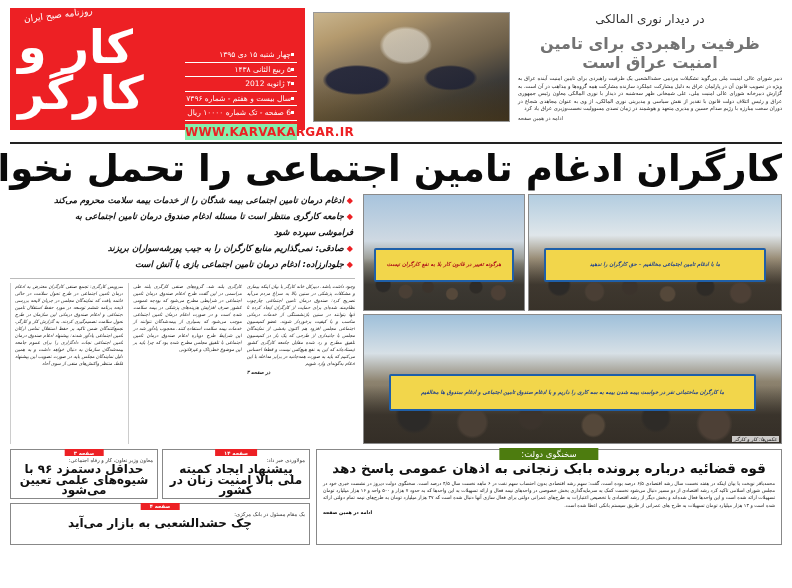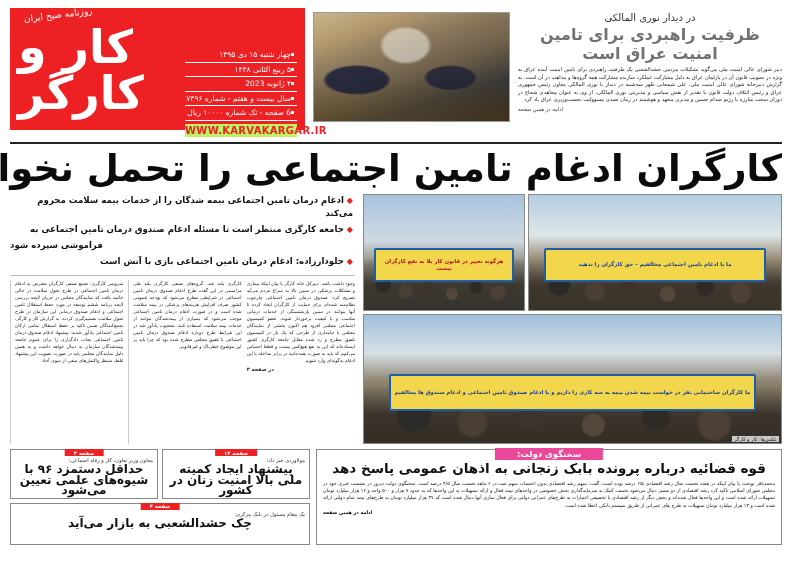--- a/index.html
+++ b/index.html
@@ -30,71 +30,71 @@
     position:absolute;left:14px;top:6px;font-size:9px;color:#fff;
     transform:rotate(-7deg);transform-origin:left center;white-space:nowrap;
   }
   .datebox{position:absolute;right:8px;top:42px;width:112px;text-align:right;}
   .dateline{
     font-size:7.5px;line-height:10.5px;color:#fff;border-bottom:0.6px solid #fff;
     padding-bottom:1px;margin-bottom:2px;white-space:nowrap;
   }
   .dateline .sq{display:inline-block;width:3px;height:3px;background:#fff;margin-right:3px;vertical-align:middle;}
   .weburl{
-    margin-top:3px;background:#bef264;color:#ED2024;font-size:10px;font-weight:bold;
+    margin-top:3px;background:#86efac;color:#ED2024;font-size:12px;font-weight:bold;
     text-align:center;letter-spacing:0.3px;padding:1px 0;direction:ltr;
   }
 
   
   .topstory{flex:1;display:flex;flex-direction:row-reverse;gap:8px;padding-top:4px;}
   .topphoto{
     width:195px;height:108px;flex:none;border:1px solid #999;
     background:linear-gradient(160deg,#c9b58e 0%,#b49a6e 18%,#8c7a5e 35%,#6d5f49 55%,#3b3a38 75%,#25201c 100%);
     position:relative;overflow:hidden;
   }
   .topphoto:after{
     content:"";position:absolute;inset:0;
     background:
       radial-gradient(ellipse at 22% 62%, rgba(25,30,55,.85) 0 14%, transparent 16%),
       radial-gradient(ellipse at 70% 60%, rgba(28,32,52,.8) 0 12%, transparent 14%),
       radial-gradient(ellipse at 47% 30%, rgba(240,238,230,.55) 0 15%, transparent 18%),
       linear-gradient(0deg, rgba(90,70,30,.5), transparent 40%);
   }
   .topstory-text{flex:1;text-align:center;}
-  .ts-kicker{font-size:10px;color:#333;margin-bottom:2px;}
+  .ts-kicker{font-size:12px;color:#333;margin-bottom:8px;}
   .ts-h1{font-size:14.5px;font-weight:bold;color:#111;line-height:18px;}
   .ts-h2{font-size:16px;font-weight:bold;color:#737373;line-height:19px;margin-bottom:3px;}
   .ts-body{
     font-size:5.2px;line-height:7.6px;color:#222;text-align:justify;
     direction:rtl;margin-top:3px;
   }
   .ts-more{font-size:5.2px;color:#333;text-align:left;margin-top:2px;}
 
   .rule-top{border-top:2px solid #222;margin:4px 0 4px 0;}
 
   
   .main-kicker{font-size:9.5px;color:#111;text-align:left;padding-left:10px;margin-bottom:1px;}
   .main-head{
     font-size:37px;font-weight:bold;color:#0b0b0b;text-align:left;
     line-height:42px;letter-spacing:-0.5px;padding-left:6px;margin-bottom:4px;
     white-space:nowrap;
   }
 
   
-  .middle{display:flex;flex-direction:row-reverse;gap:8px;height:250px;}
+  .middle{display:flex;flex-direction:row-reverse;gap:8px;height:250px;font-style:italic;}
 
   
   .rightcol{width:345px;flex:none;display:flex;flex-direction:column;}
   .bullets{border-bottom:0.8px solid #bbb;padding-bottom:4px;margin-bottom:4px;}
   .bullet{
     font-size:8.6px;font-weight:bold;color:#111;line-height:13px;
     text-align:right;margin-bottom:3px;padding-right:2px;
   }
   .bullet .dia{color:#ED2024;font-size:8px;margin-left:3px;}
-  .bullet.indent{text-align:left;}
+  .bullet.indent{text-align:right;}
   .bodycols{display:flex;flex-direction:row-reverse;gap:5px;flex:1;}
   .bcol{
     flex:1;font-size:4.6px;line-height:7px;color:#1a1a1a;text-align:justify;
     border-left:0.5px solid #ccc;padding-left:4px;overflow:hidden;
   }
   .bcol:last-child{border-left:none;padding-left:0;}
   .bcol .more{display:block;text-align:left;font-weight:bold;margin-top:2px;font-size:5px;}
 
   
   .photos{flex:1;display:flex;flex-direction:column;gap:3px;}
@@ -139,40 +139,40 @@
     background:#ED2024;color:#fff;font-size:5.2px;font-weight:bold;
     padding:0.5px 9px;white-space:nowrap;
   }
   .bbox .over{font-size:5.2px;color:#333;text-align:right;margin-bottom:1px;}
   .bbox .ttl{font-size:12px;font-weight:bold;color:#111;line-height:10.5px;}
 
   
   .feature{flex:1;border:1.2px double #888;position:relative;padding:10px 6px 4px 6px;box-sizing:border-box;}
   .feat-tag{
     position:absolute;top:-2px;left:50%;transform:translateX(-50%);
-    background:#ec4899;color:#fff;font-size:8.5px;font-weight:bold;padding:1px 22px;
+    background:#4d7c0f;color:#fff;font-size:8.5px;font-weight:normal;padding:1px 22px;
   }
   .feat-head{font-size:13.5px;font-weight:bold;color:#111;text-align:center;line-height:17px;margin-bottom:3px;}
   .feat-body{font-size:4.8px;line-height:7.2px;color:#1a1a1a;text-align:justify;}
   .feat-more{font-size:4.8px;text-align:left;font-weight:bold;margin-top:1px;}
 </style>
 </head>
 <body>
 
 <div class="page">
 
   <div class="topband">
 
     <div class="masthead">
       <div class="brand-sub">روزنامه صبح ایران</div>
       <div class="brand">کار و کارگر</div>
       <div class="datebox">
         <div class="dateline"><span class="sq"></span><span>چهار شنبه ۱۵ دی ۱۳۹۵</span></div>
         <div class="dateline"><span class="sq"></span><span>۵ ربیع الثانی ۱۴۳۸</span></div>
-        <div class="dateline"><span class="sq"></span><span>۴ ژانویه 2023</span></div>
+        <div class="dateline"><span class="sq"></span><span>۴ ژانویه 2012</span></div>
         <div class="dateline"><span class="sq"></span><span>سال بیست و هفتم - شماره ۷۳۹۶</span></div>
         <div class="dateline"><span class="sq"></span><span>6 صفحه - تک شماره ۱۰۰۰۰ ریال</span></div>
         <div class="weburl">WWW.KARVAKARGAR.IR</div>
       </div>
     </div>
 
     <div class="topstory">
       <div class="topphoto"></div>
       <div class="topstory-text">
         <div class="ts-kicker">در دیدار نوری المالکی</div>
@@ -187,20 +187,21 @@
 
   <div class="main-head">کارگران ادغام تامین اجتماعی را تحمل نخواهند کرد</div>
 
   <div class="middle">
 
     <div class="rightcol">
       <div class="bullets">
         <div class="bullet"><span class="dia">◆</span><span>ادغام درمان تامین اجتماعی بیمه شدگان را از خدمات بیمه سلامت محروم می‌کند</span></div>
         <div class="bullet"><span class="dia">◆</span><span>جامعه کارگری منتظر است تا مسئله ادغام صندوق درمان تامین اجتماعی به</span></div>
         <div class="bullet indent">فراموشی سپرده شود</div>
+        <div class="bullet"><span class="dia">◆</span><span>صادقی: نمی‌گذاریم منابع کارگران را به جیب پورشه‌سواران بریزند</span></div>
         <div class="bullet"><span class="dia">◆</span><span>جلودارزاده: ادغام درمان تامین اجتماعی بازی با آتش است</span></div>
       </div>
       <div class="bodycols">
         <div class="bcol">سرویس کارگری: تجمع صنفی کارگران معترض به ادغام درمان تامین اجتماعی در طرح تحول سلامت در حالی خاتمه یافت که نمایندگان مجلس در جریان لایحه بررسی لایحه برنامه ششم توسعه در مورد حفظ استقلال تامین اجتماعی و ادغام صندوق درمانی این سازمان در طرح تحول سلامت تصمیم‌گیری کردند. به گزارش کار و کارگر، تجمع‌کنندگان ضمن تاکید بر حفظ استقلال تمامی ارکان تامین اجتماعی یادآور شدند: پیشنهاد ادغام صندوق درمان تامین اجتماعی نجات دادگزاری را برای عموم جامعه بیمه‌شدگان سازمان به دنبال خواهد داشت و به همین دلیل نمایندگان مجلس باید در صورت تصویب این پیشنهاد غلط، منتظر واکنش‌های منفی از سوی آحاد</div>
         <div class="bcol">کارگری بلند شد. گروه‌های صنفی کارگری بلند طی مراسمی در این گفت طرح ادغام صندوق درمان تامین اجتماعی در شرایطی مطرح می‌شود که بودجه عمومی کشور صرف افزایش هزینه‌های پزشکی در بیمه سلامت شده است و در صورت ادغام درمان تامین اجتماعی موجب می‌شود که بسیاری از بیمه‌شدگان نتوانند از خدمات بیمه سلامت استفاده کنند. محجوب یادآور شد در این شرایط طرح دوباره ادغام صندوق درمان تامین اجتماعی با تلفیق مجلس مطرح شده بود که چرا باید بر این موضوع خطرناک و غیرقانونی</div>
         <div class="bcol">
           <span>وجود داشت باشد. دبیرکل خانه کارگر با بیان اینکه بیماری و مشکلات پزشکی در سنین بالا به سراغ مردم می‌آید تصریح کرد: صندوق درمان تامین اجتماعی چارچوب نظام‌مند شده‌ای برای حمایت از کارگران ایجاد کرده تا آنها بتوانند در سنین بازنشستگی از خدمات درمانی مناسب و با کیفیت برخوردار شوند. عضو کمیسیون اجتماعی مجلس افزود هم اکنون بخشی از نمایندگان مجلس با جانبداری از طرحی که یک بار در کمیسیون تلفیق مطرح و رد شده مقابل جامعه کارگری کشور ایستاده‌اند که این به نفع هیچ‌کس نیست و قطعا احساس می‌کنیم که باید به صورت همه‌جانبه در برابر مداخله با این ادغام به‌گونه‌ای وارد شویم</span>
           <span class="more">در صفحه ۳</span>
         </div>
       </div>

